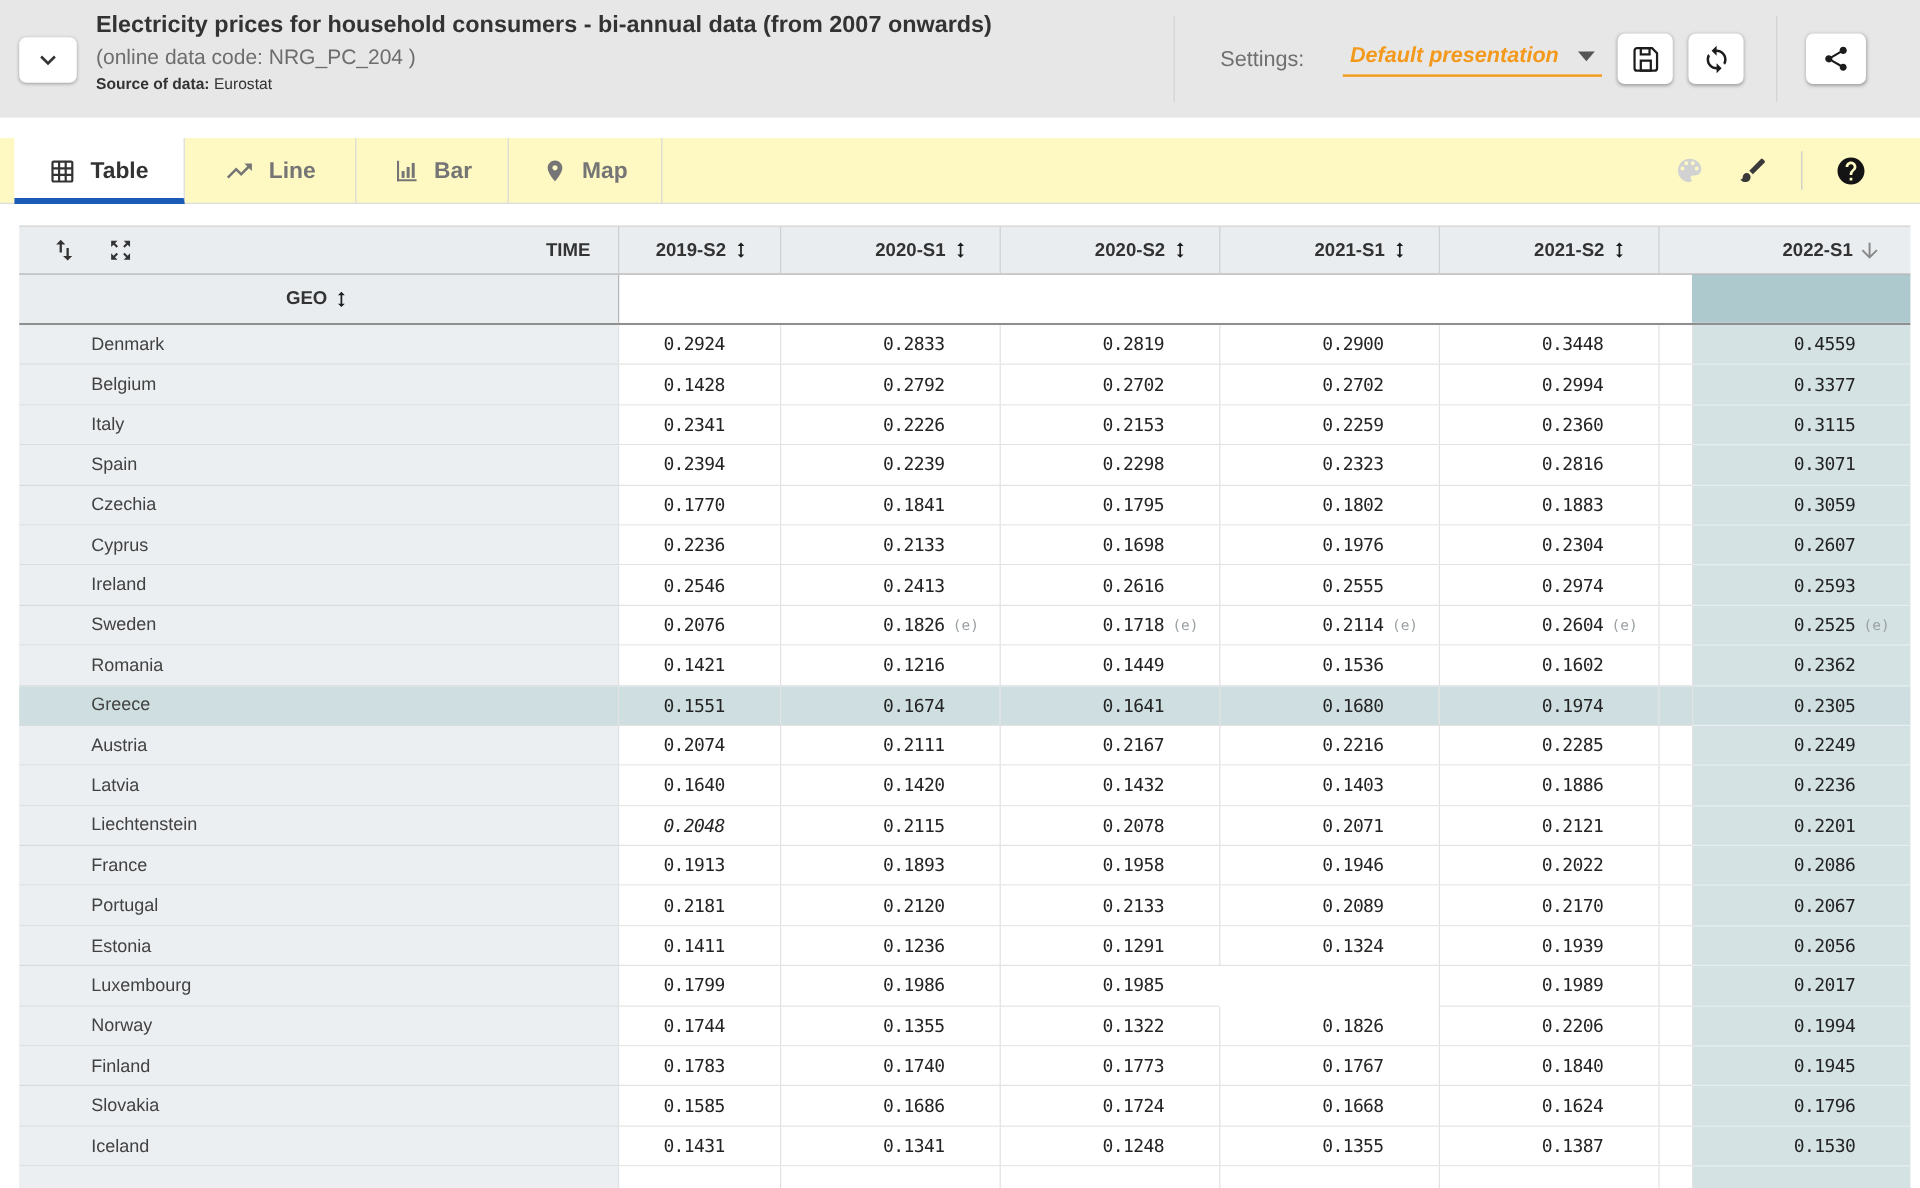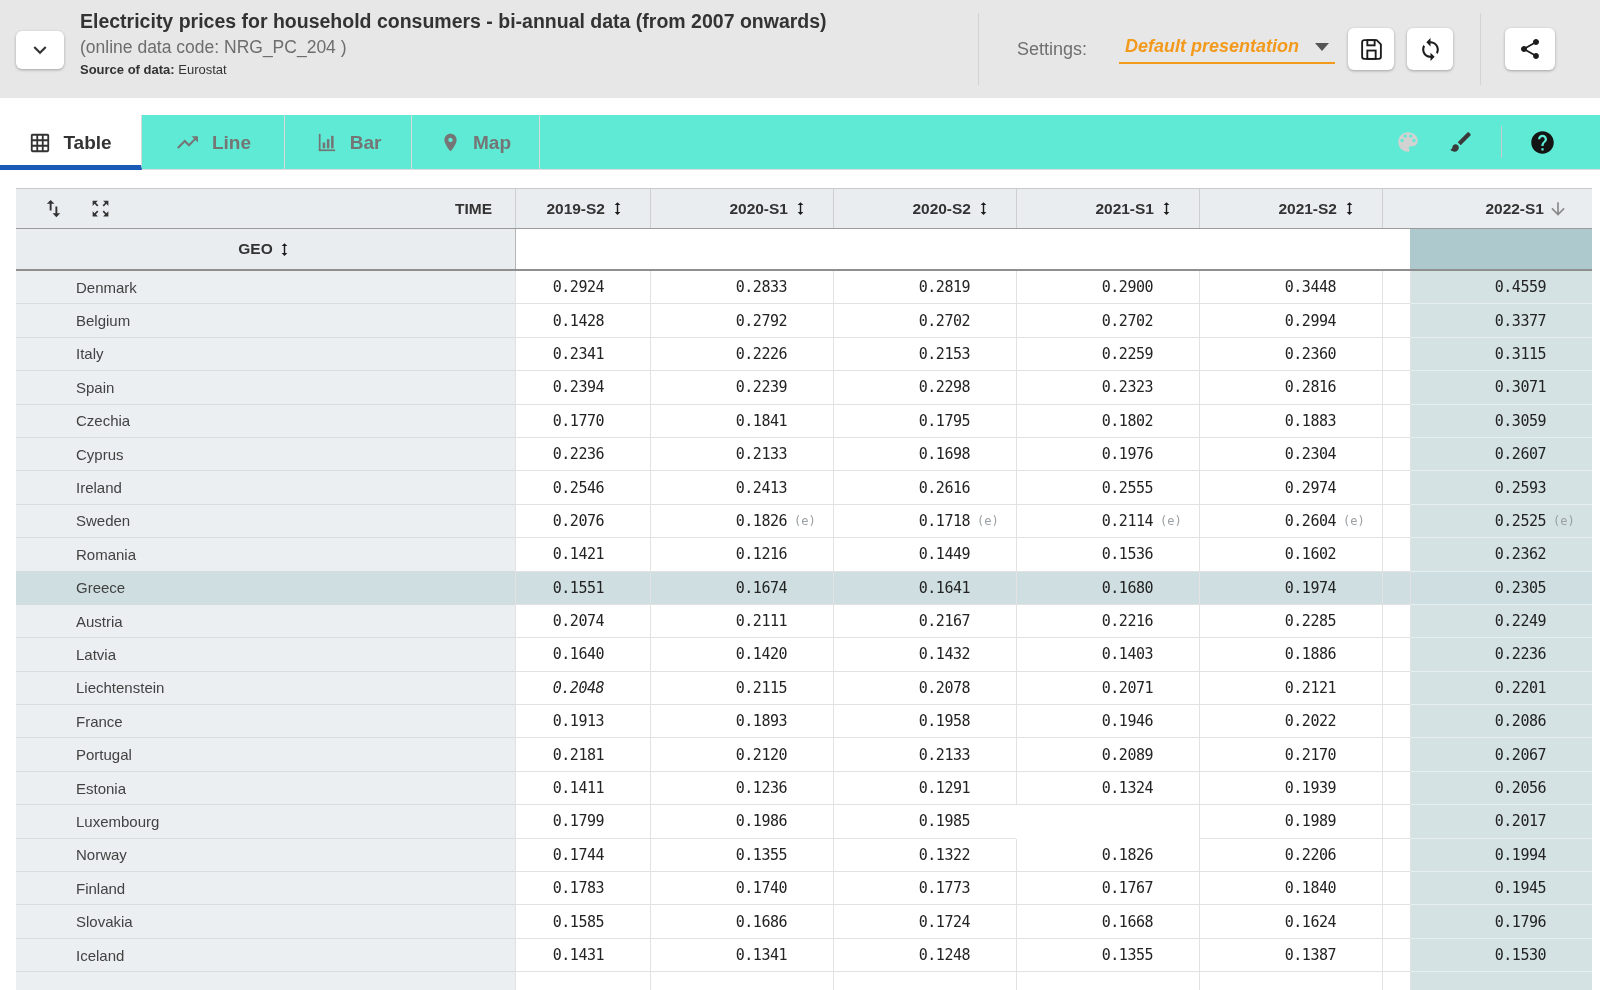--- a/index.html
+++ b/index.html
@@ -36,21 +36,21 @@
   .caret { width:0; height:0; border-left:7px solid transparent; border-right:7px solid transparent; border-top:8px solid #555; }
   .iconbtn {
     width:46px; height:42px; background:#fff; border:none; border-radius:6px;
     box-shadow:0 1px 3px rgba(0,0,0,.3); display:flex; align-items:center; justify-content:center;
     cursor:pointer; margin-left:13px; padding:0;
   }
   .vdiv2 { width:1px; height:72px; background:#d3d3d3; margin-left:27px; }
   .share-btn { margin-left:24px; margin-right:45px; width:50px; }
 
   
-  .tabstrip { margin-top:17px; height:55px; display:flex; background:#5eead4; border-bottom:1px solid #dcdcdc; }
+  .tabstrip { margin-top:17px; height:55px; display:flex; background:#fef9c3; border-bottom:1px solid #dcdcdc;padding-left:12px; }
   .tab {
     height:55px; display:flex; align-items:center; justify-content:center; gap:12px;
     font-size:19px; font-weight:bold; color:#757575; border-right:1px solid #d9d9d9; cursor:pointer;
   }
   .tab:nth-child(1){ width:142px; } .tab:nth-child(2){ width:143px; }
   .tab:nth-child(3){ width:127px; } .tab:nth-child(4){ width:128px; }
   .tab.active { background:#fff; color:#333; border-bottom:5px solid var(--tabblue); padding-top:5px; }
   .tabstrip-right { margin-left:auto; display:flex; align-items:center; gap:27px; padding-right:44px; }
   .tool-divider { width:1px; height:32px; background:#c9c9c9; }
   .toolbtn { background:none; border:none; padding:0; cursor:pointer; display:flex; }

